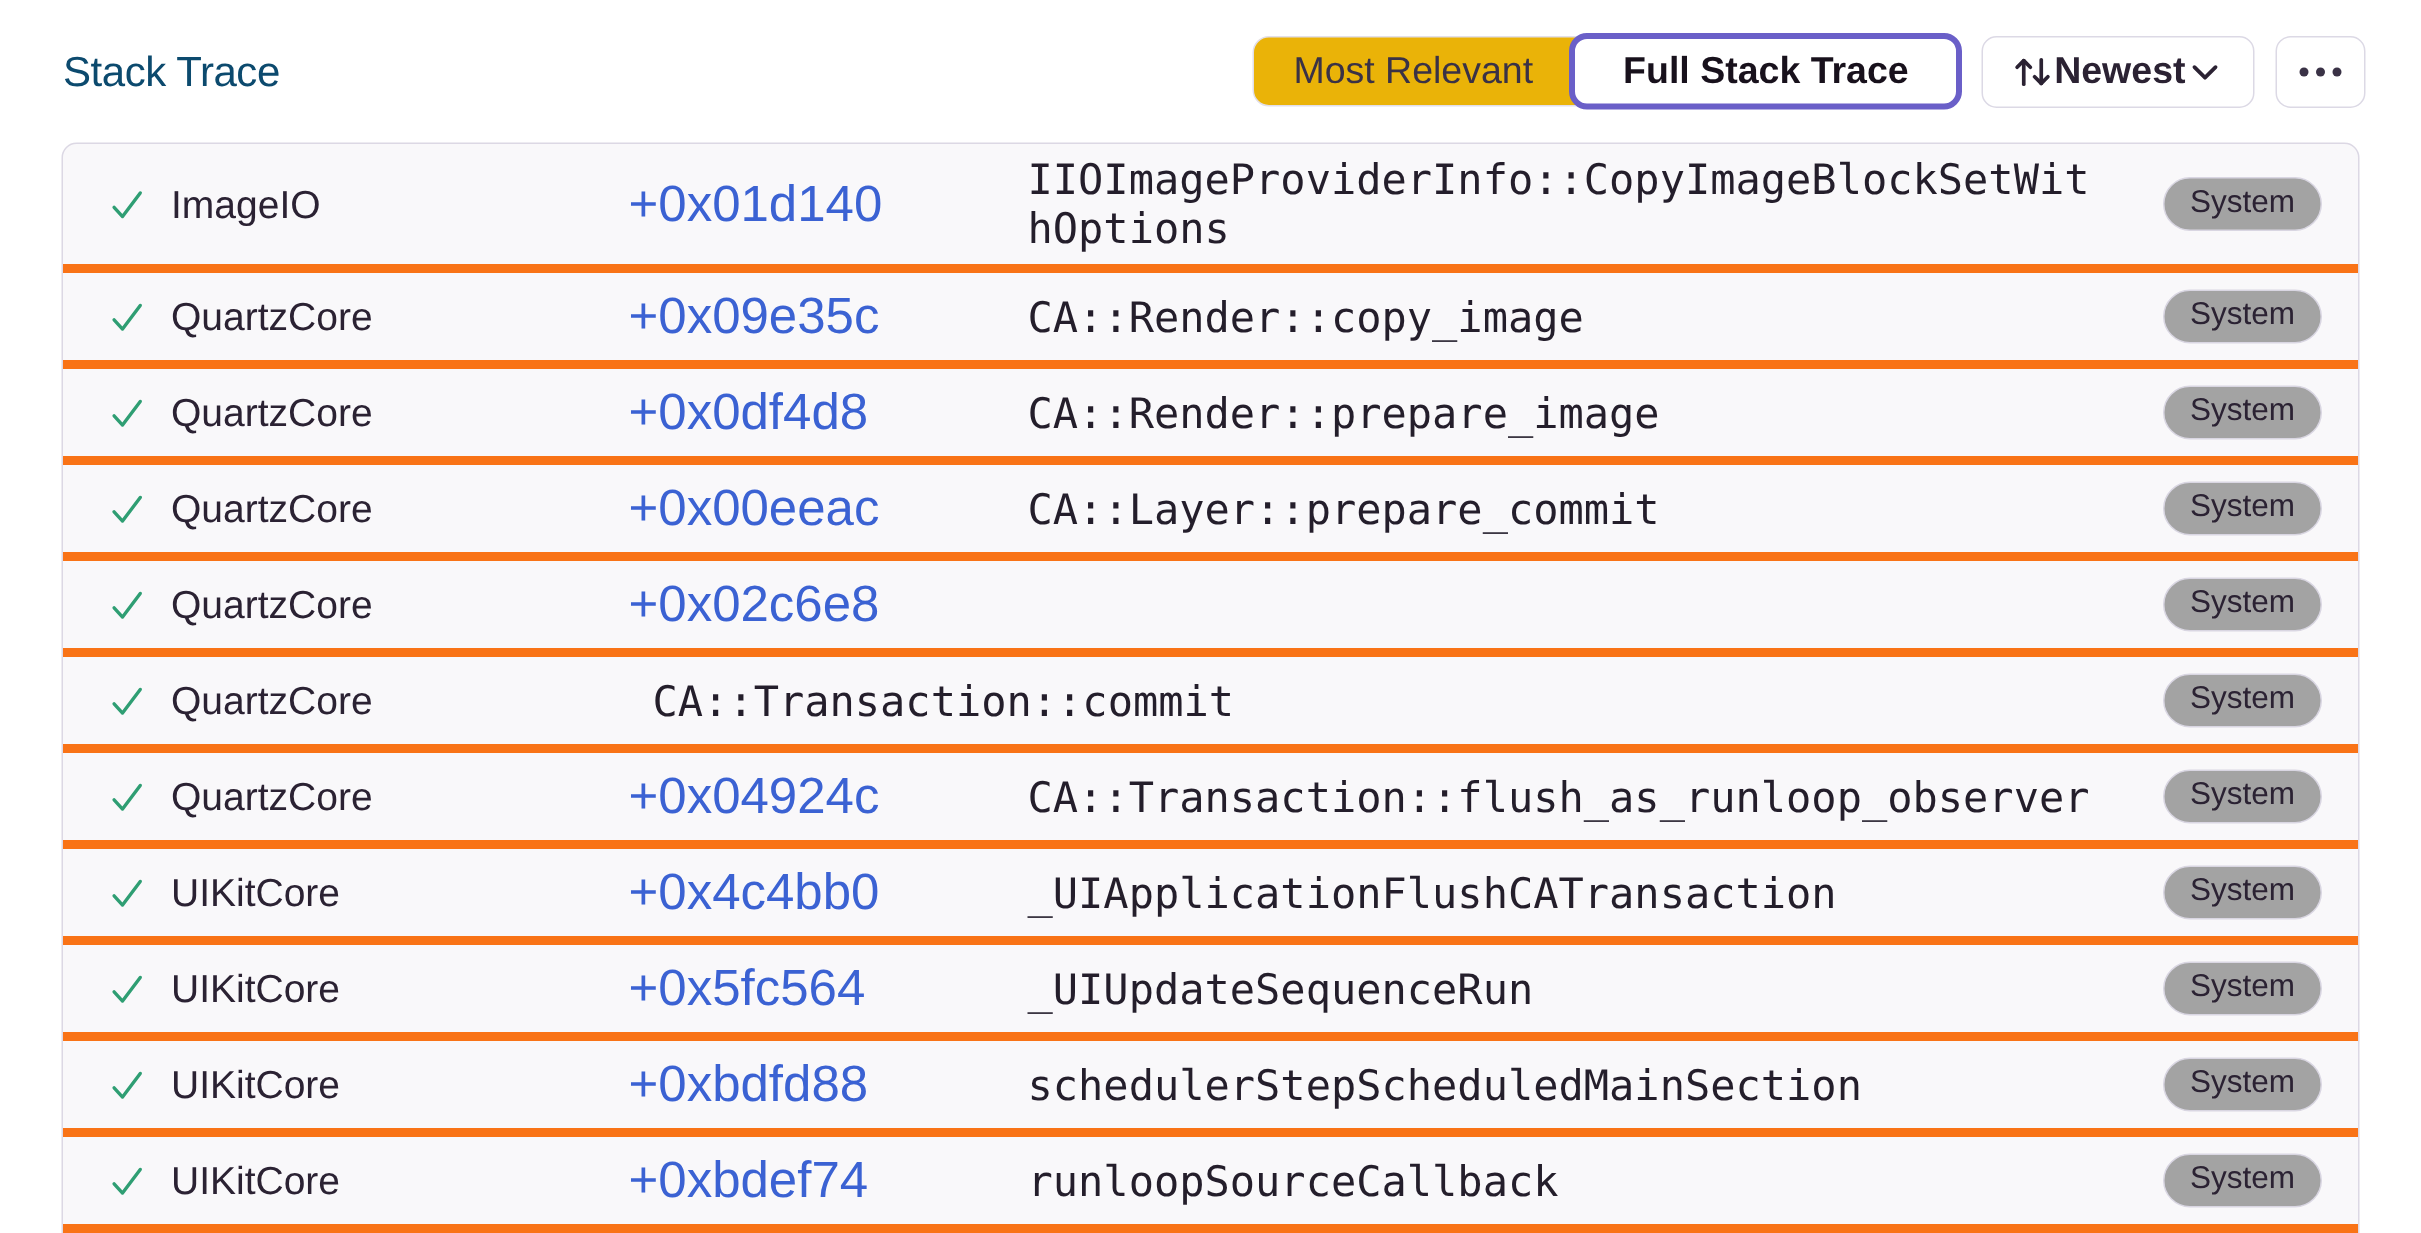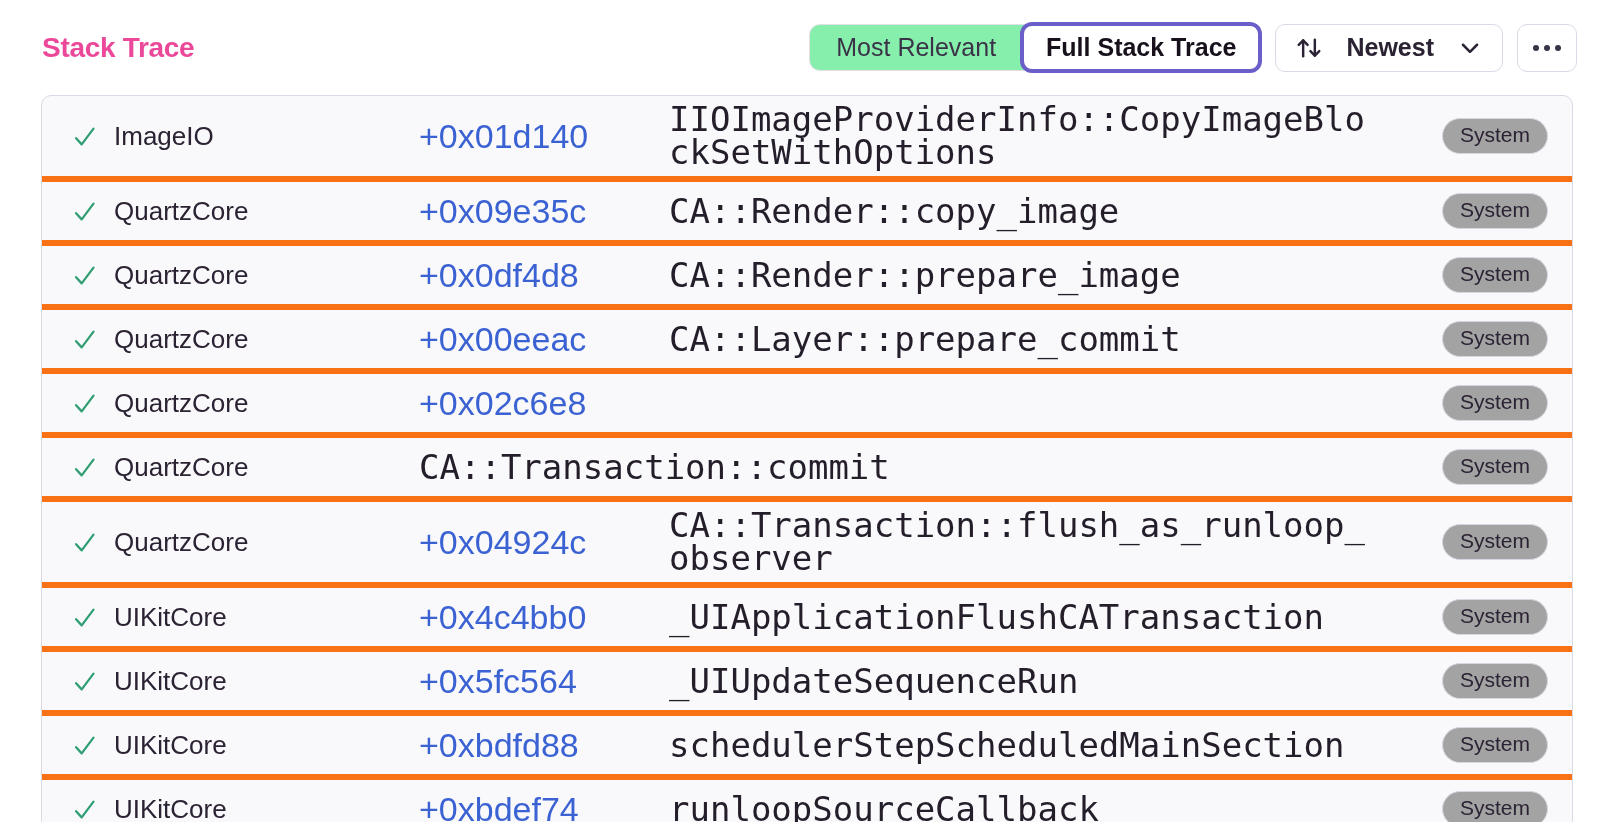--- a/index.html
+++ b/index.html
@@ -8,50 +8,50 @@
     background: #ffffff;
     font-family: "Liberation Sans", "DejaVu Sans", sans-serif;
   }
   
   .topbar {
     height: 95px;
     display: flex; align-items: center;
     padding: 0 37px 0 42px;
   }
   .page-title {
-    font-size: 28px; font-weight: 700; letter-spacing: -0.3px;
-    color: #ec4899;
+    font-size: 28px; font-weight: 400; letter-spacing: -0.3px;
+    color: #0c4a6e;
   }
   .controls { margin-left: auto; display: flex; align-items: center; gap: 14px; }
 
   .segmented {
     display: flex; align-items: stretch; height: 47px;
-    background: #86efac;
+    background: #eab308;
     border: 1.5px solid #e2dfe9;
     border-radius: 11px;
   }
   .seg-btn {
     display: flex; align-items: center; justify-content: center;
     font-size: 25px; color: #3a3246;
     background: transparent; border: none; cursor: pointer;
     padding: 0 26px;
     font-family: inherit;
   }
   .seg-btn.selected {
     background: #ffffff;
     border: 4px solid #6a5fc8;
     border-radius: 12px;
     margin: -3px -2px;
     font-weight: 700; color: #18111c;
-    padding: 0 22px;
+    padding: 0 32px;
     z-index: 2;
     text-align: right;
   }
   .outline-btn {
-    display: flex; align-items: center; justify-content: center; gap: 23px;
+    display: flex; align-items: center; justify-content: center; gap: 0;
     height: 48px; padding: 0 19px;
     background: #ffffff;
     border: 1.5px solid #dcd9e5;
     border-radius: 10px;
     font-size: 25px; font-weight: 700; color: #2b2233;
     cursor: pointer;
     font-family: inherit;
   }
   .more-btn { width: 60px; padding: 0; gap: 5px; }
   .dot { width: 6px; height: 6px; border-radius: 50%; background: #3a3246; }
@@ -80,22 +80,23 @@
     white-space: nowrap; overflow: hidden;
   }
   .cell-address {
     width: 250px; flex: 0 0 250px;
     font-size: 34px; color: #3b62d3;
     white-space: nowrap;
   }
   .cell-function {
     width: 714px; flex: 0 0 714px;
     font-family: "DejaVu Sans Mono", "Liberation Mono", monospace;
-    font-size: 34px; line-height: 33px; color: #241e2b;
+    font-size: 28px; line-height: 33px; color: #241e2b;
     word-break: break-all;
+    margin-left: 16px;
   }
   .badge {
     margin-left: auto;
     font-size: 21px; color: #2b2233;
     background: #a3a3a3;
     border: 1.5px solid #d9d6e2;
     border-radius: 999px;
     padding: 4px 17px 6px 17px;
     white-space: nowrap;
   }

